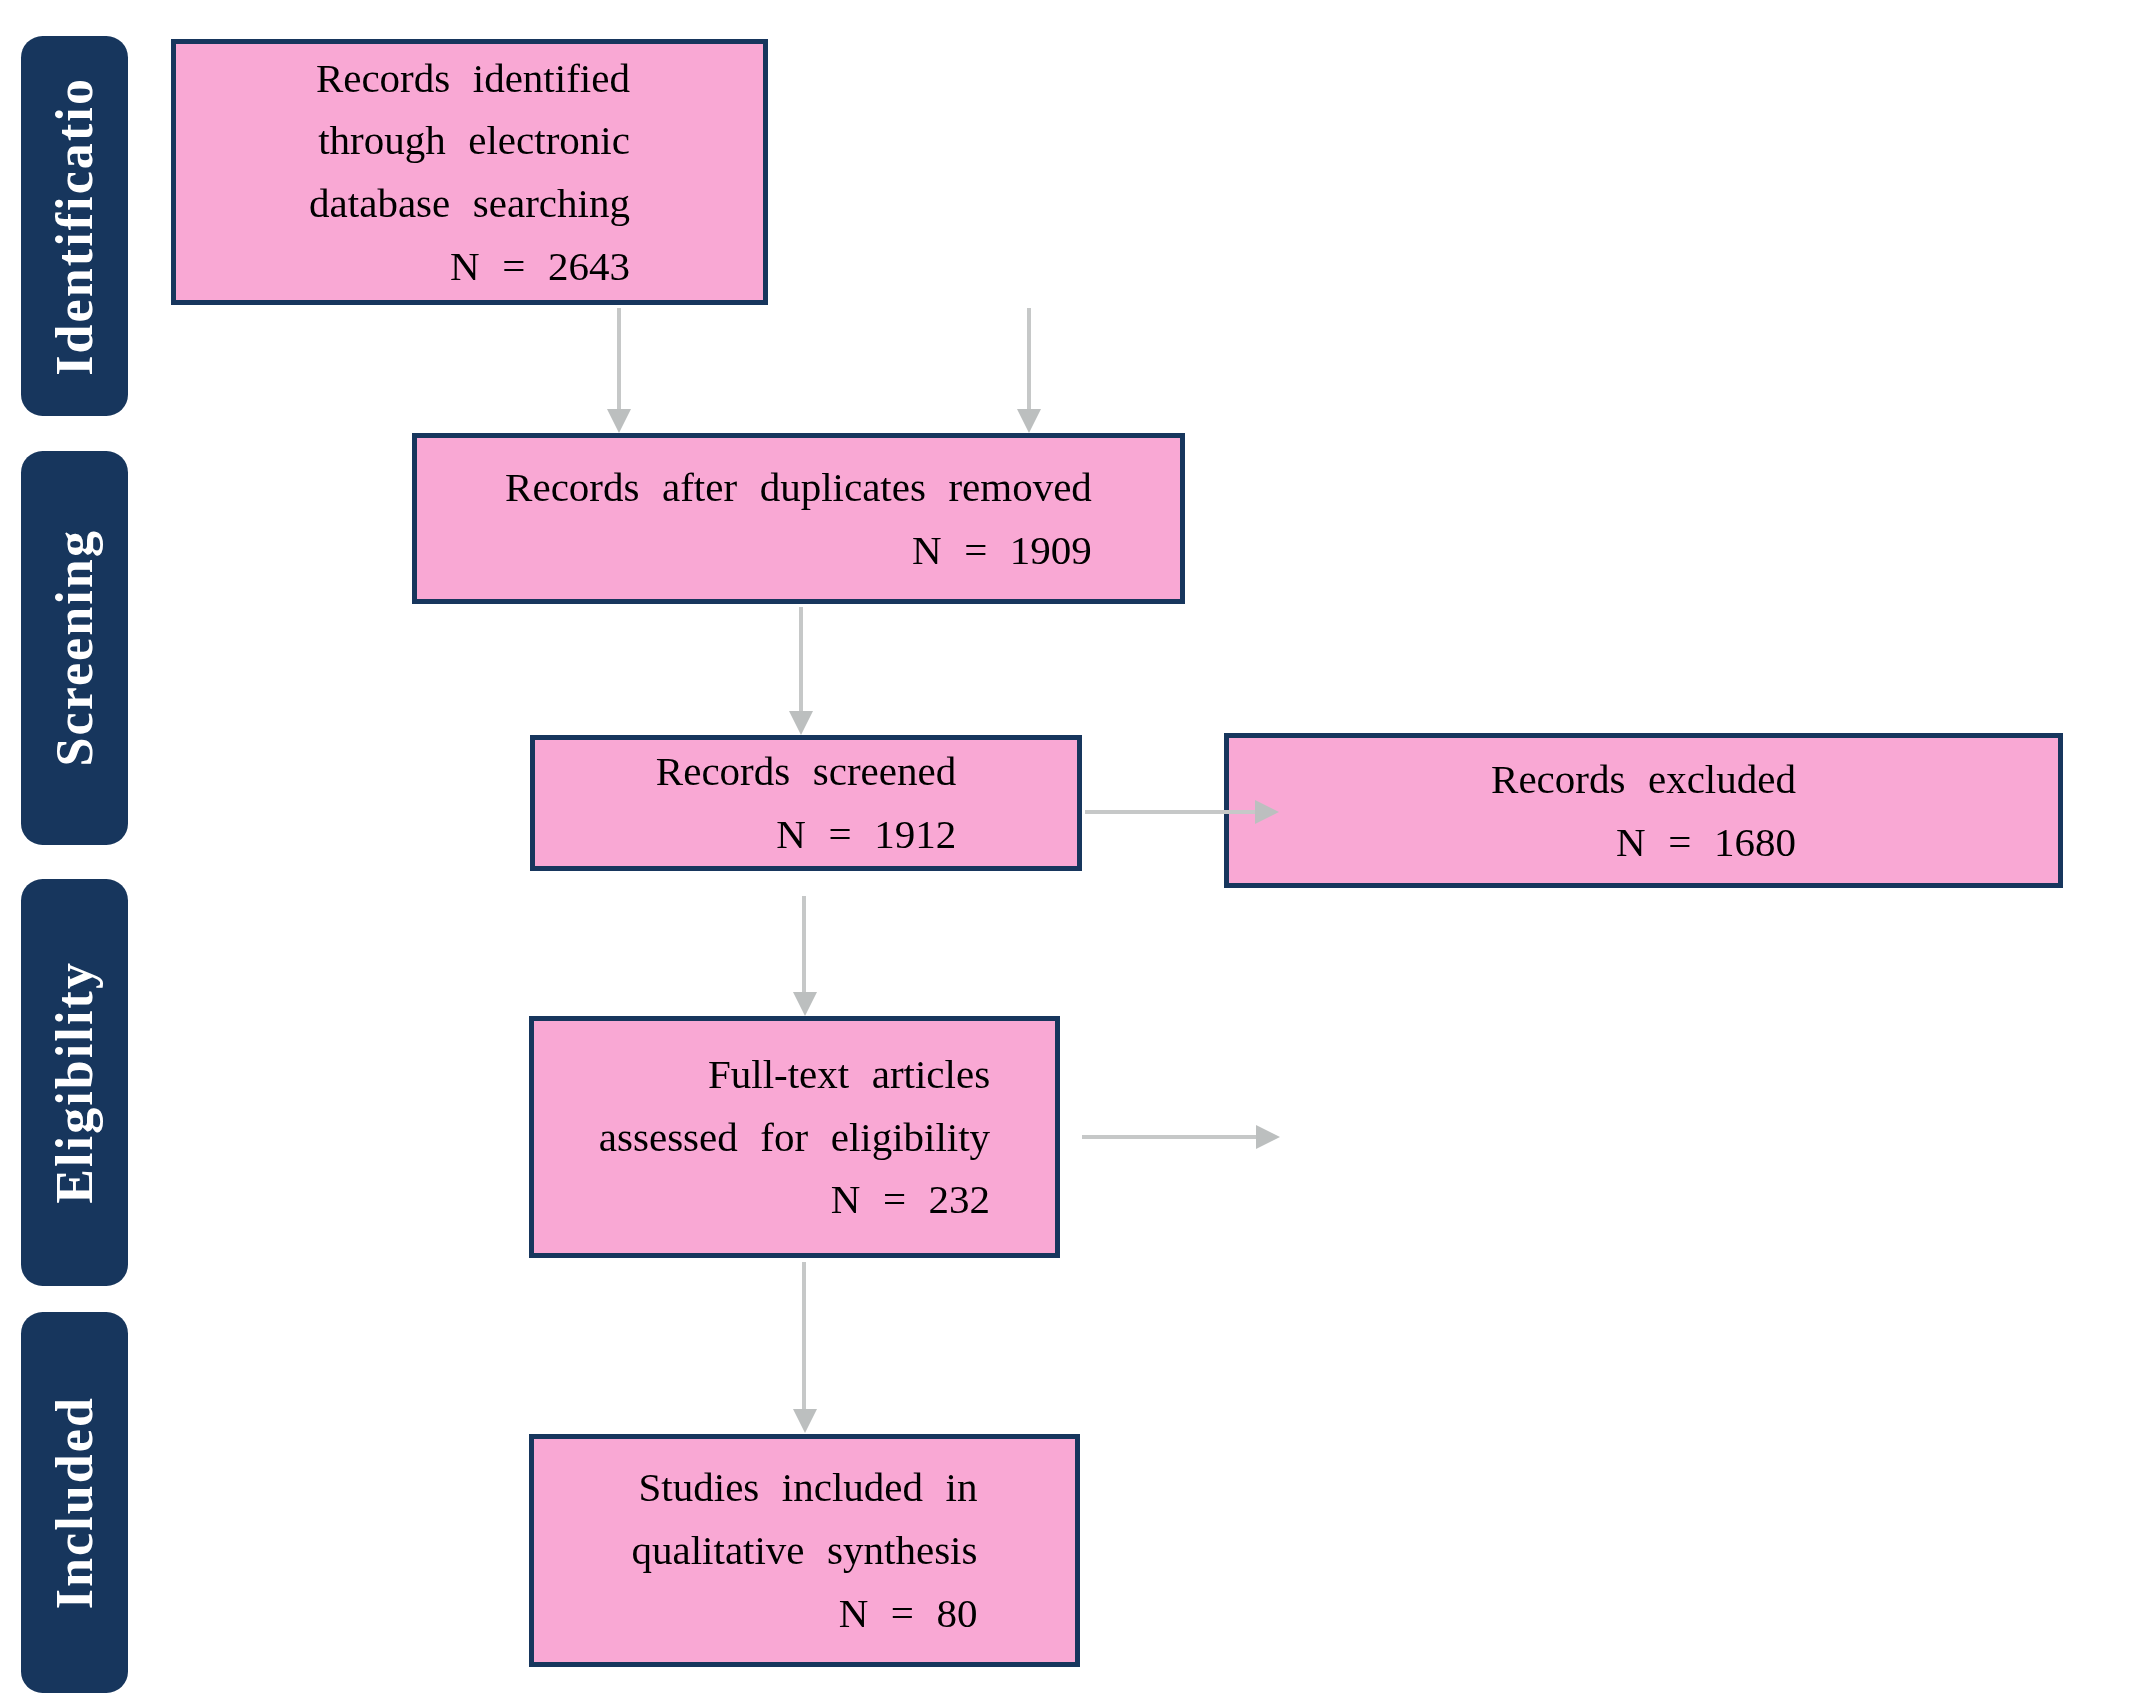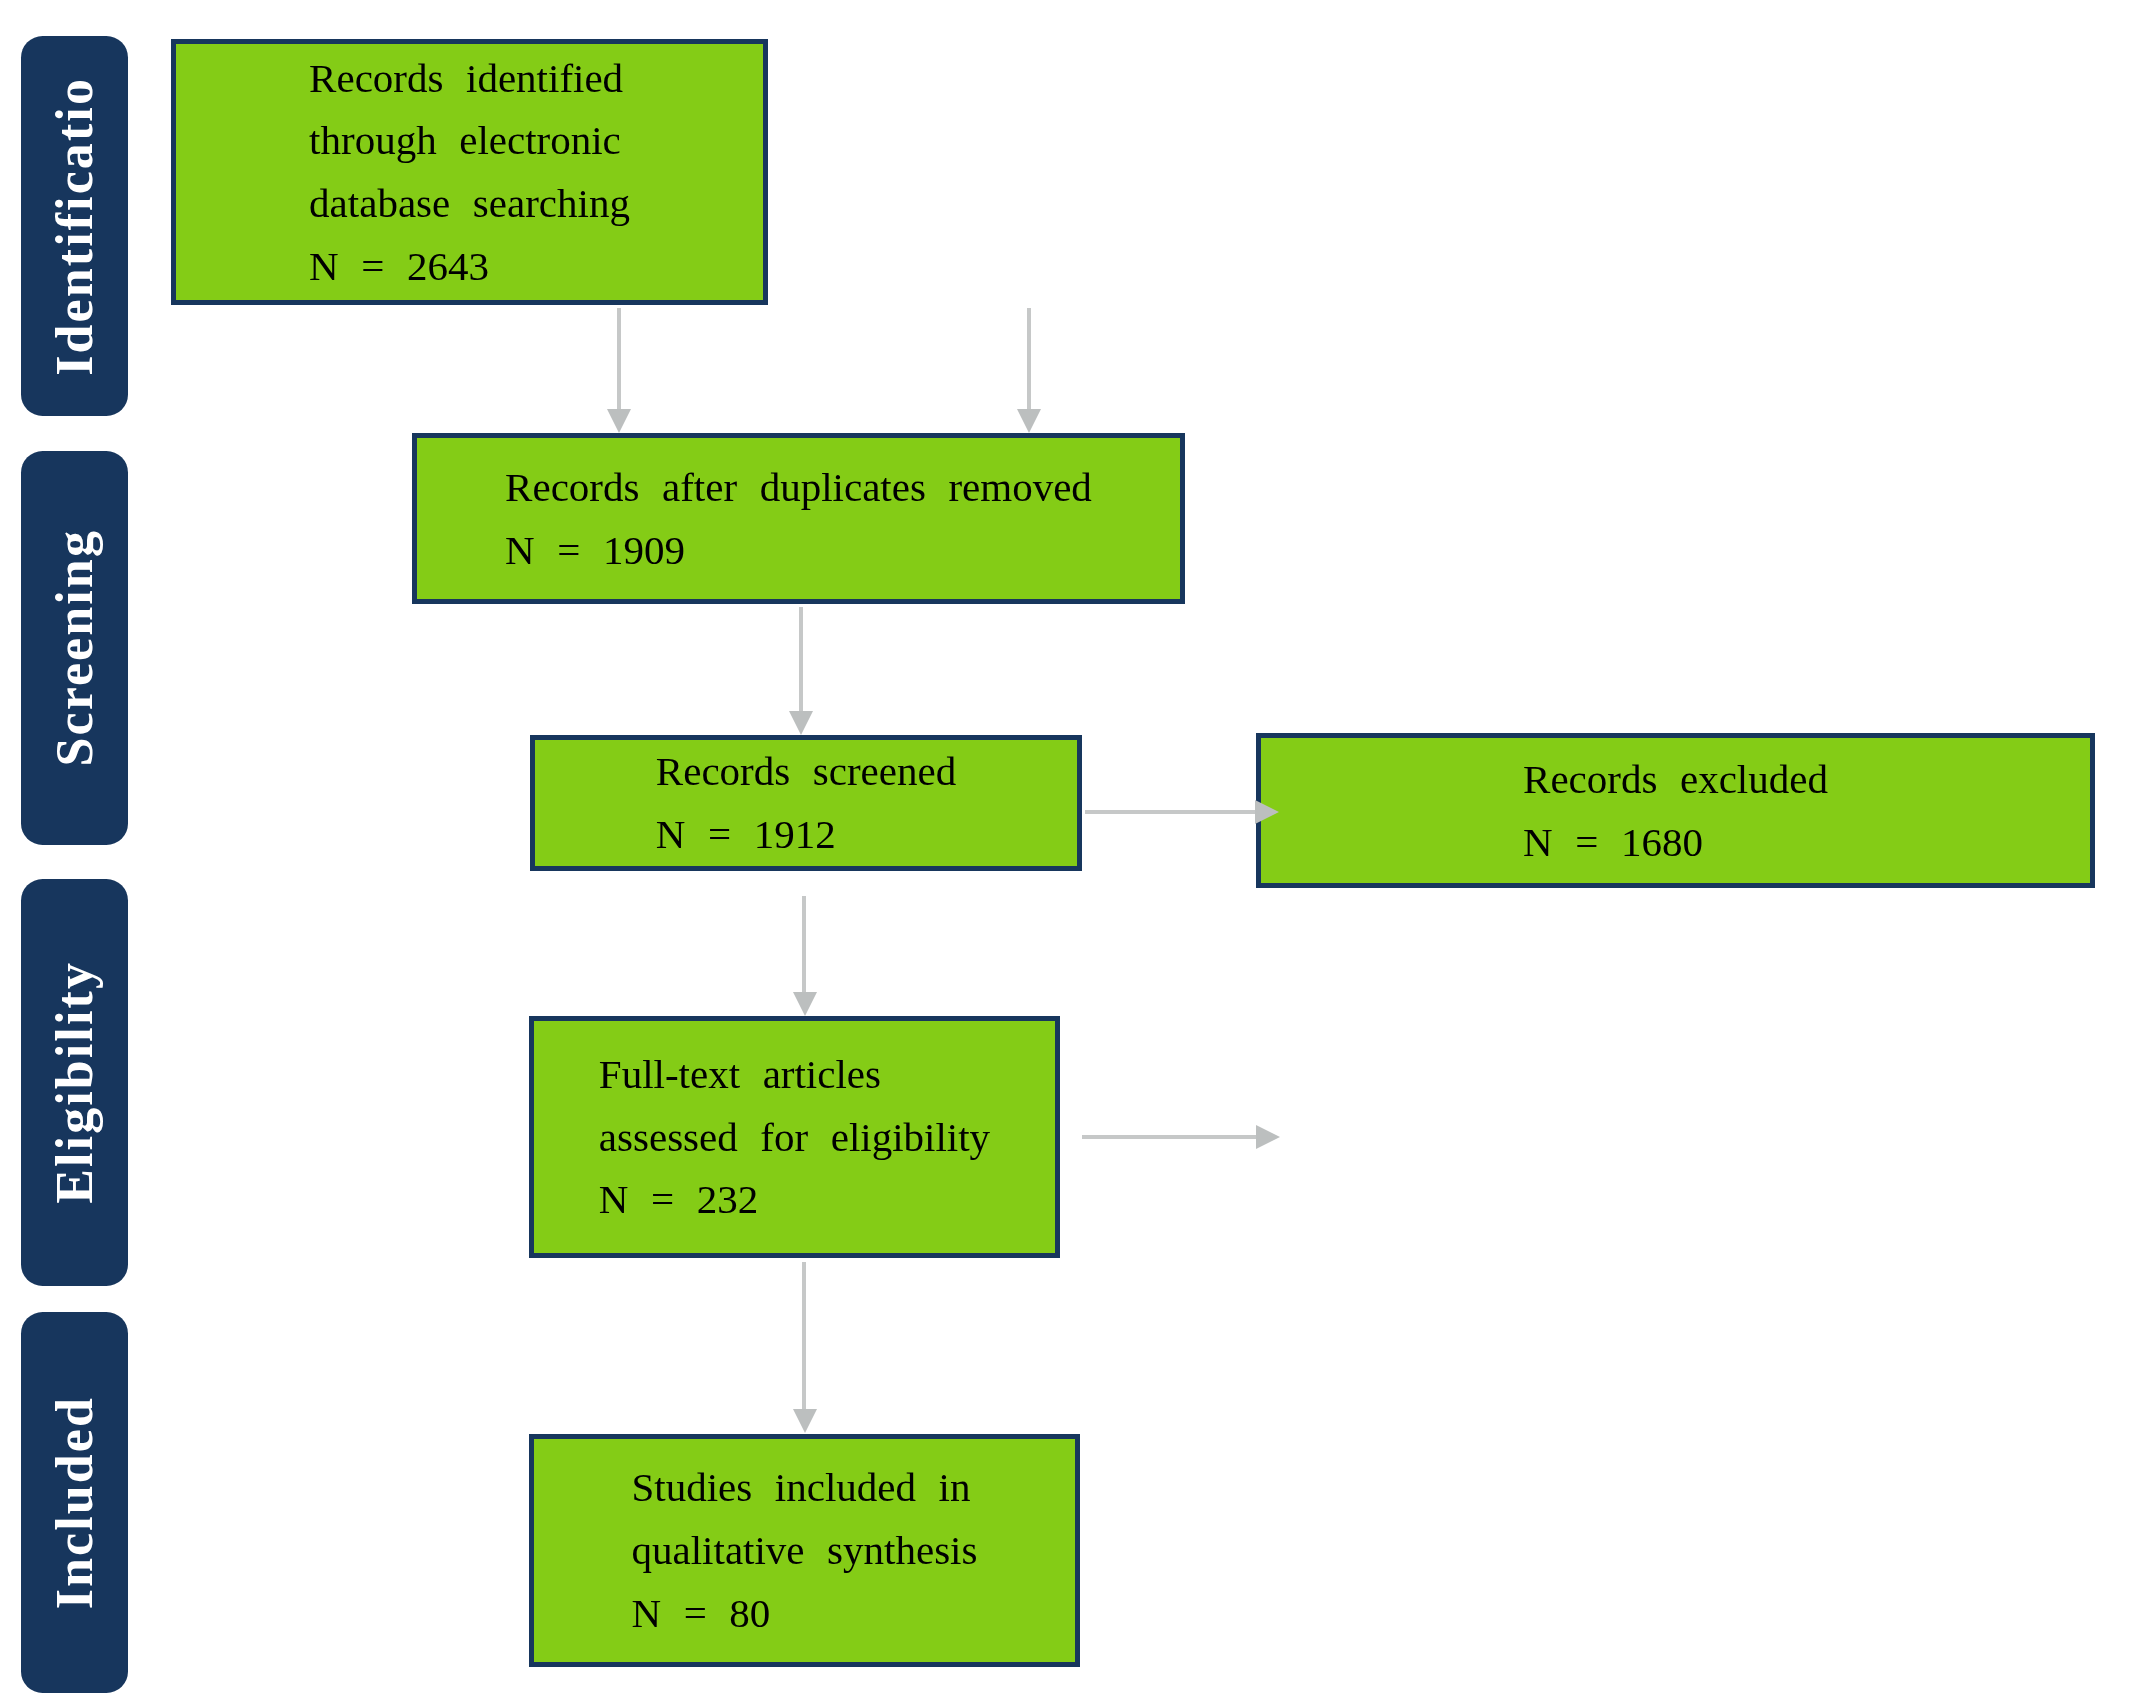--- a/index.html
+++ b/index.html
@@ -42,39 +42,39 @@
   #stage-identification { top: 36px;  height: 380px; }
   #stage-screening      { top: 451px; height: 394px; }
   #stage-eligibility    { top: 879px; height: 407px; }
   #stage-included       { top: 1312px; height: 381px; }
 
   
   .fbox {
     position: absolute;
     box-sizing: border-box;
     border: 5.2px solid #17365D;
-    background: #84cc16;
+    background: #f9a8d4;
     display: flex;
     align-items: center;
     justify-content: center;
-    text-align: left;
+    text-align: right;
     color: #000000;
   }
   .fbox-text {
     white-space: pre-line;
     font-size: 41px;
     line-height: 1.53;
     word-spacing: 0.30em;
     padding: 0 10.3px;
   }
   #box-records-identified { left: 171px;  top: 39px;   width: 597px; height: 266px; }
   #box-additional-records { left: 840px; top: 39px;   width: 638px; height: 266px; }
   #box-duplicates-removed { left: 412px;  top: 433px;  width: 773px; height: 171px; }
   #box-records-screened   { left: 530px; top: 735px; width: 552px; height: 136px; }
-  #box-records-excluded   { left: 1256px; top: 733px; width: 839px; height: 155px; }
+  #box-records-excluded   { left: 1224px; top: 733px; width: 839px; height: 155px; }
   #box-fulltext-assessed  { left: 529px; top: 1016px; width: 531px; height: 242px; }
   #box-fulltext-excluded  { left: 1280px; top: 1008px; width: 839px; height: 571px; }
   #box-fulltext-excluded .fbox-text { font-size: 40px; }
   #box-studies-included   { left: 529px; top: 1434px; width: 551px; height: 233px; }
 
   
   .stem-v {
     position: absolute;
     width: 3.6px;
     background: #C6C8C8;

